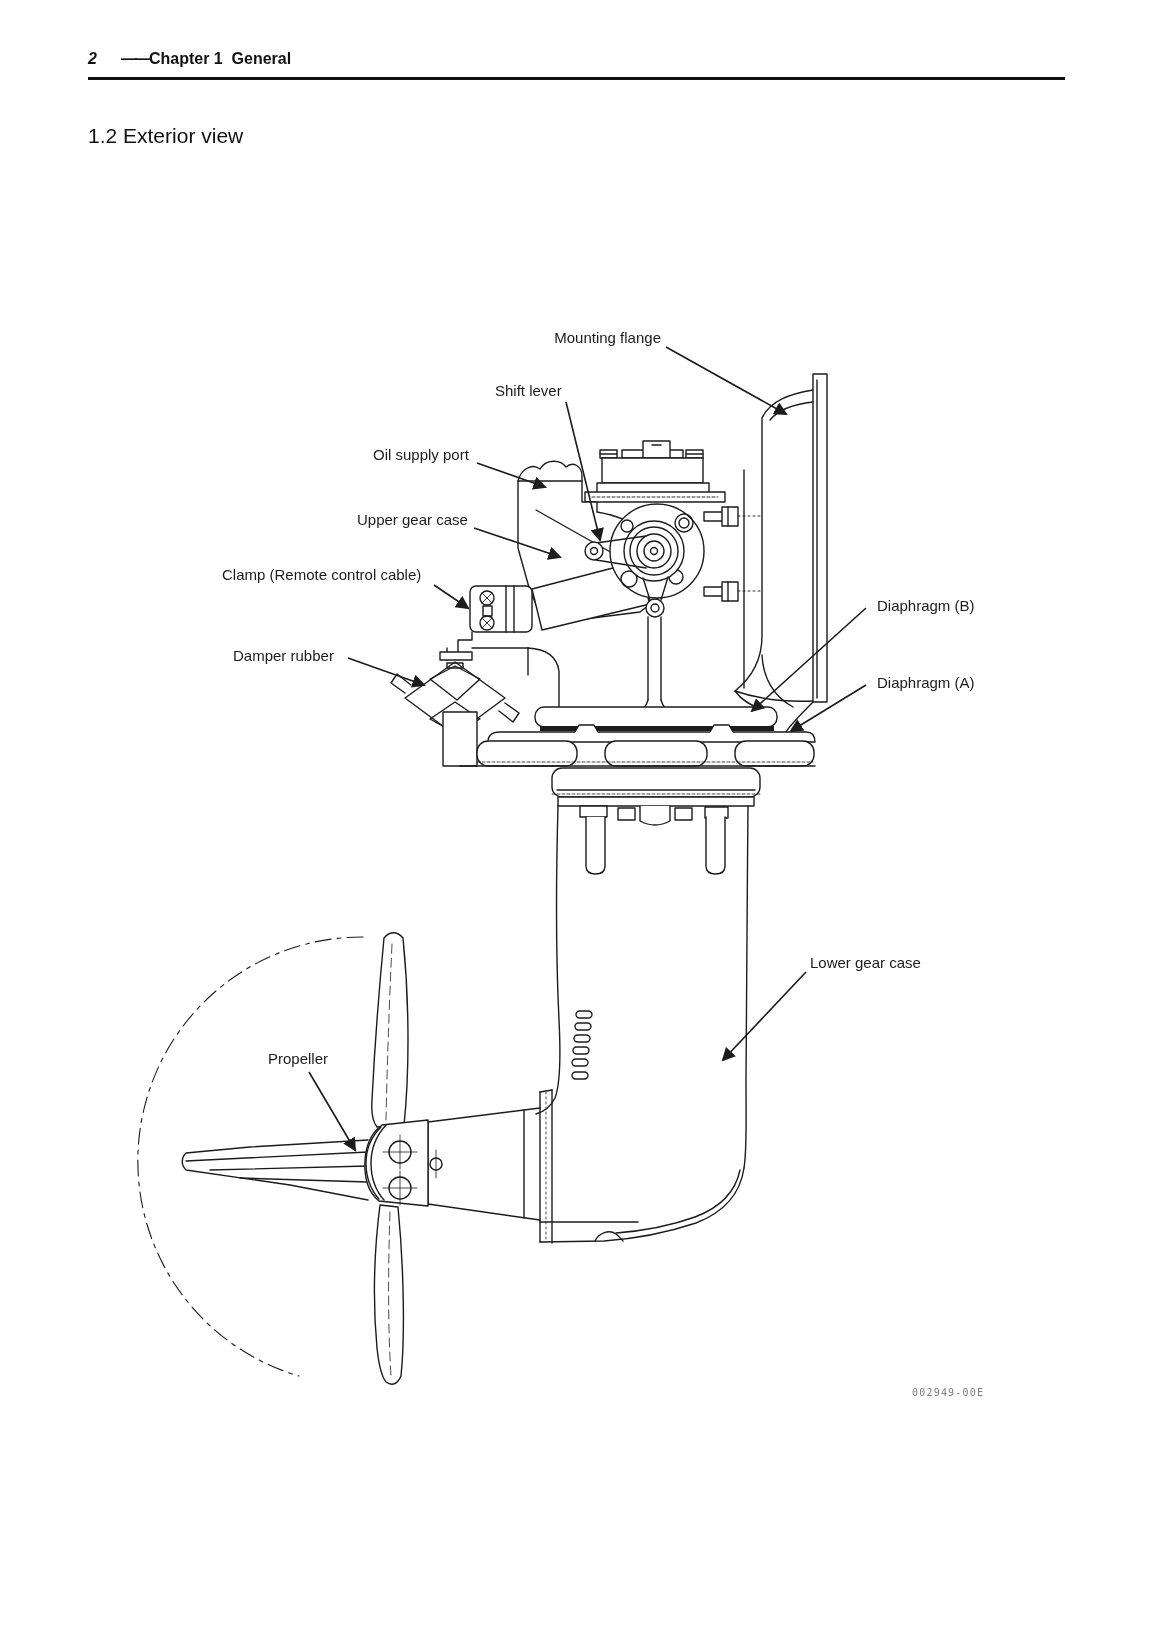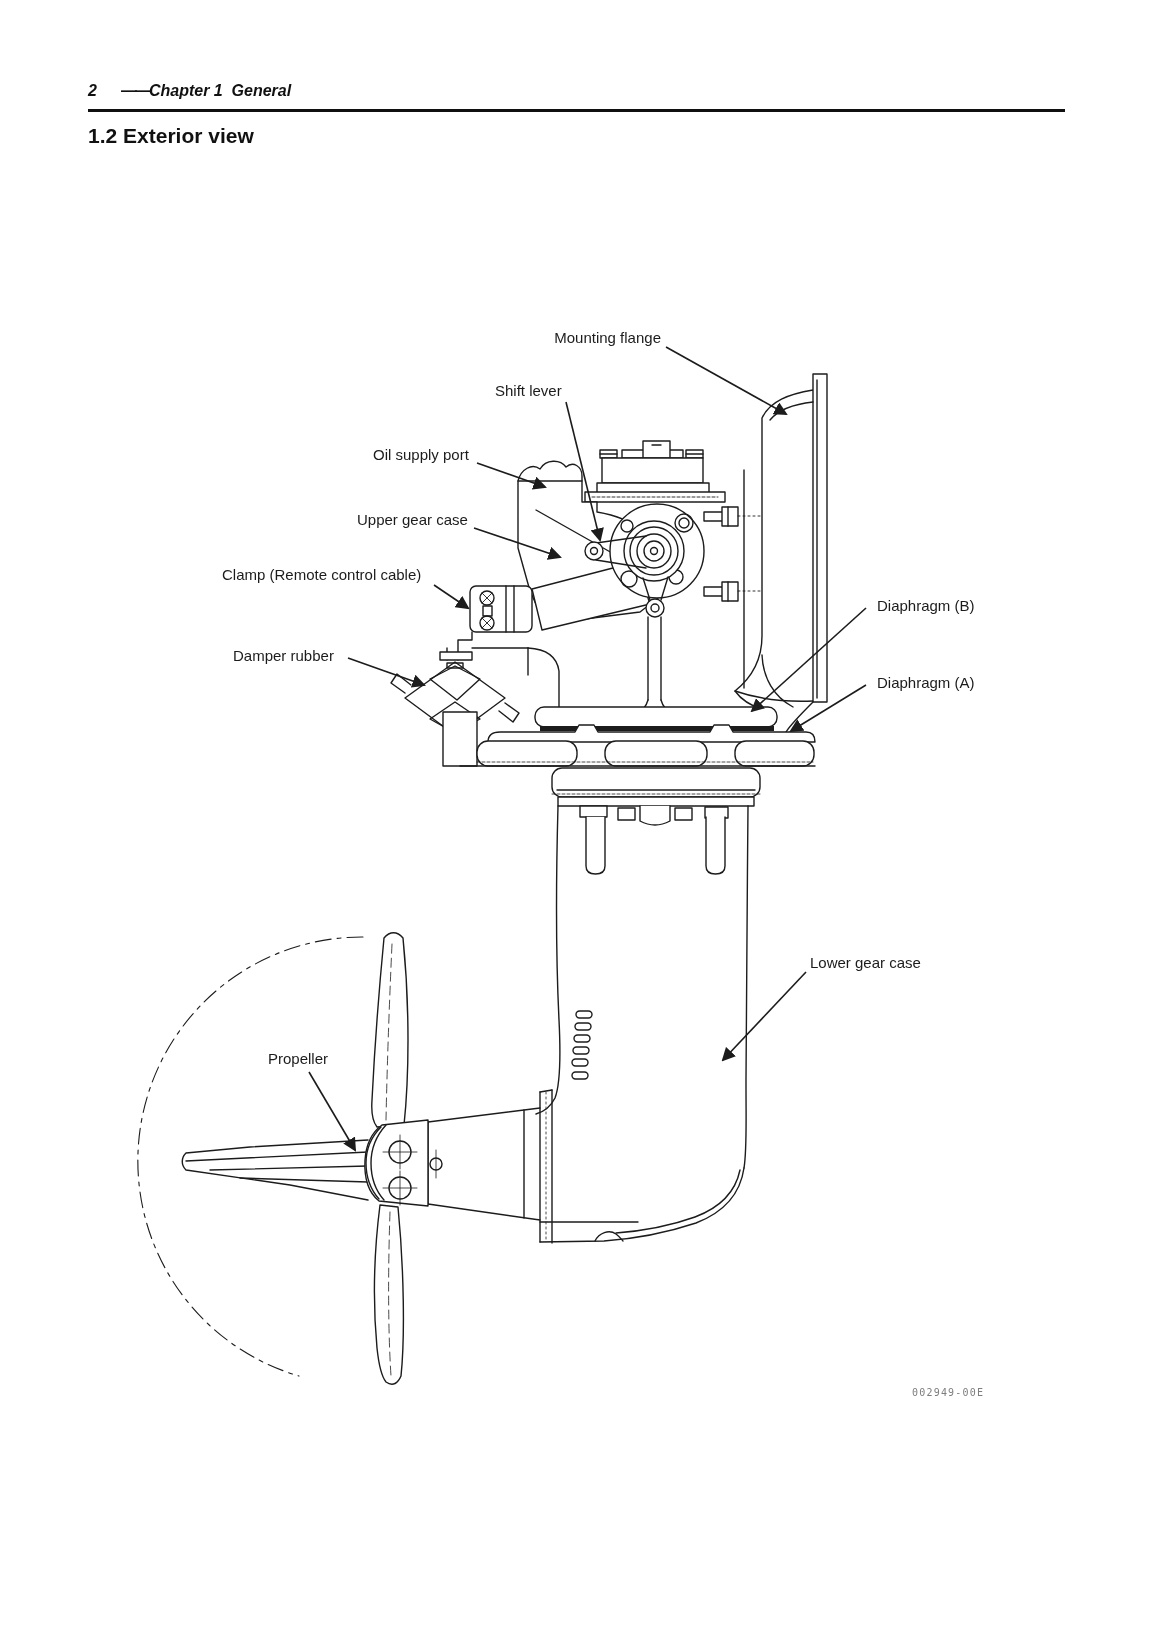--- a/index.html
+++ b/index.html
@@ -2,22 +2,22 @@
 <html><head>
 <meta charset="utf-8">
 <style>
   html,body{margin:0;padding:0;background:#e8e8e8;}
   .page{position:relative;width:1157px;height:1637px;background:#ffffff;margin:0 auto;
         font-family:"Liberation Sans", sans-serif;color:#111;overflow:hidden;}
   .header{position:absolute;left:88px;top:50px;width:977px;border-bottom:3px solid #101010;
           padding-bottom:9px;display:flex;align-items:baseline;}
   .header .pagenum{font-size:16px;font-weight:bold;font-style:italic;}
   .header .dash{font-size:16px;font-weight:bold;margin-left:24px;letter-spacing:-2px;}
-  .header .chapter{font-size:16px;font-weight:bold;font-style:italic;white-space:pre;margin-top:32px;}
-  .section-title{position:absolute;left:88px;top:124px;font-size:21px;font-weight:bold;white-space:pre;}
+  .header .chapter{font-size:16px;font-weight:bold;white-space:pre;}
+  .section-title{position:absolute;left:88px;top:124px;font-size:21px;font-weight:normal;white-space:pre;}
   svg.figure{position:absolute;left:0;top:0;}
   svg.figure text.lbl{font-family:"Liberation Sans",sans-serif;font-size:15px;fill:#1c1c1c;}
   svg.figure text.code{font-family:"DejaVu Sans Mono",monospace;font-size:10px;fill:#7d7d7d;letter-spacing:1.2px;}
 </style>
 </head>
 <body>
 
 <div class="page">
 
   <div class="header">

